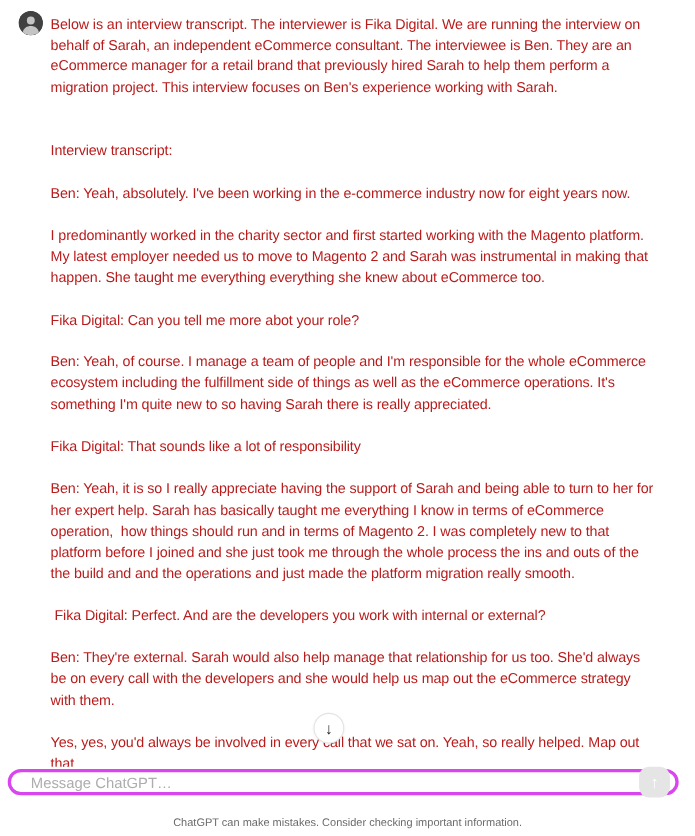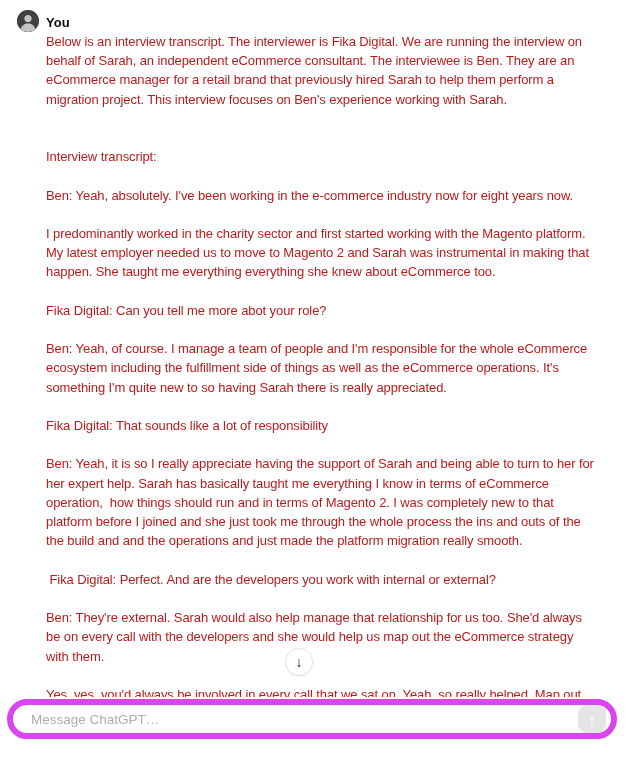--- a/index.html
+++ b/index.html
@@ -67,22 +67,22 @@
   .composer-bar {
     position:absolute;
     left:0; right:0; bottom:0;
     height:63px;
     background:#ffffff;
     z-index:5;
   }
   .composer {
     position:absolute;
     left:7px; top:2px;
-    width:610px; height:40px;
-    border:6px solid #d946ef;
+    width:610px; height:24px;
+    border:3px solid #d946ef;
     border-radius:20px;
     background:#ffffff;
     display:flex;
     align-items:center;
   }
   .composer input {
     flex:1;
     border:none;
     outline:none;
     background:transparent;
@@ -120,21 +120,20 @@
 
 <div class="chat-area">
   <div class="message">
     <div class="avatar">
       <svg viewBox="0 0 22 22" aria-hidden="true">
         <circle cx="11" cy="11" r="11" fill="#414141"></circle>
         <circle cx="11" cy="8.6" r="3.6" fill="#c4c4c4"></circle>
         <path d="M3.5 19.5 C4.6 15.4 7.5 13.6 11 13.6 C14.5 13.6 17.4 15.4 18.5 19.5 C16.5 21.1 13.9 22 11 22 C8.1 22 5.5 21.1 3.5 19.5 Z" fill="#c4c4c4"></path>
       </svg>
     </div>
-    <div class="sender">You</div>
     <div class="msg-text">Below is an interview transcript. The interviewer is Fika Digital. We are running the interview on behalf of Sarah, an independent eCommerce consultant. The interviewee is Ben. They are an eCommerce manager for a retail brand that previously hired Sarah to help them perform a migration project. This interview focuses on Ben's experience working with Sarah.
 
 
 Interview transcript:
 
 Ben: Yeah, absolutely. I've been working in the e-commerce industry now for eight years now.
 
 I predominantly worked in the charity sector and first started working with the Magento platform. My latest employer needed us to move to Magento 2 and Sarah was instrumental in making that happen. She taught me everything everything she knew about eCommerce too.
 
 Fika Digital: Can you tell me more abot your role?
@@ -157,13 +156,14 @@
   <span>↓</span>
 </button>
 
 <div class="composer-bar">
   <div class="composer">
     <input type="text" value="" placeholder="Message ChatGPT…" style="">
     <button class="send-btn">
       <span>↑</span>
     </button>
   </div>
+  <div class="footer-note">ChatGPT can make mistakes. Consider checking important information.</div>
 </div>
 
 </body></html>

